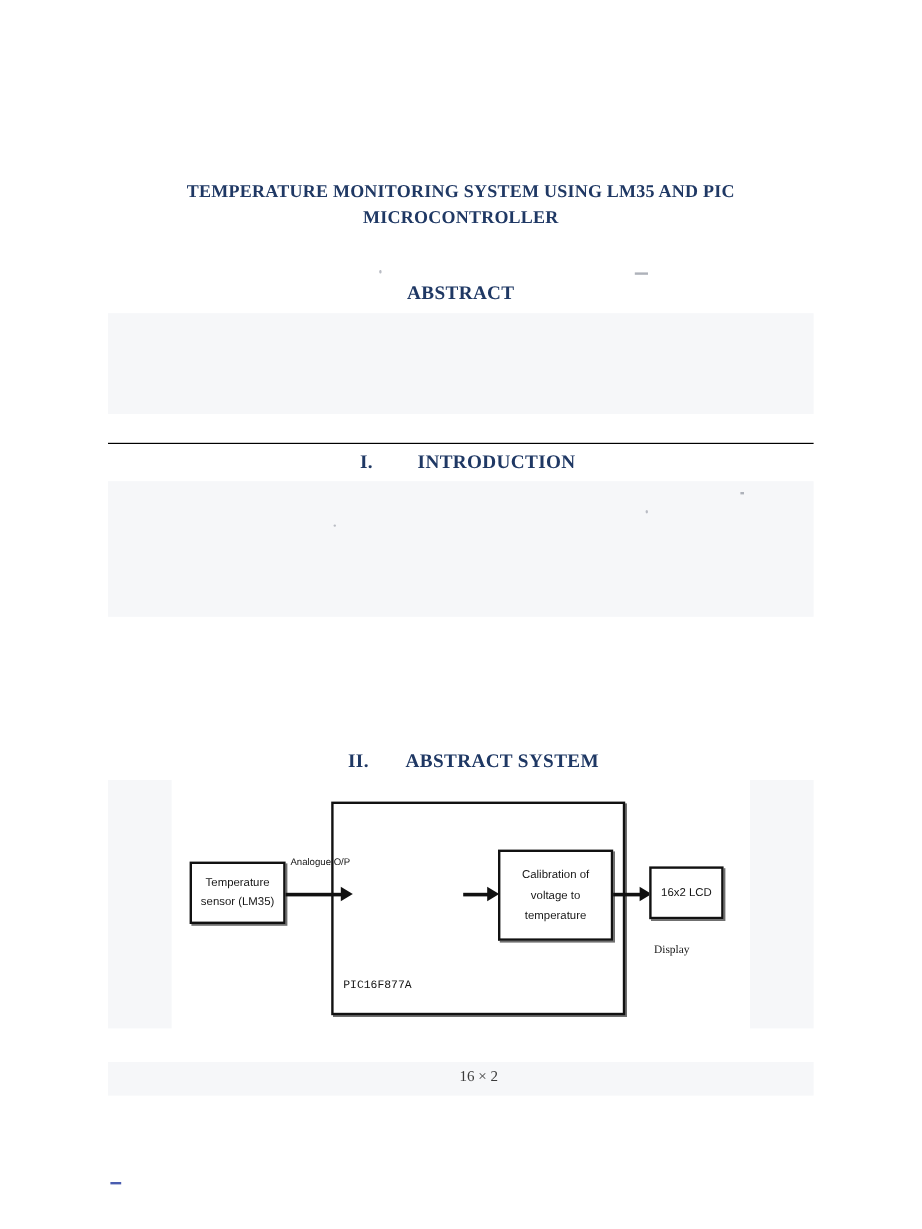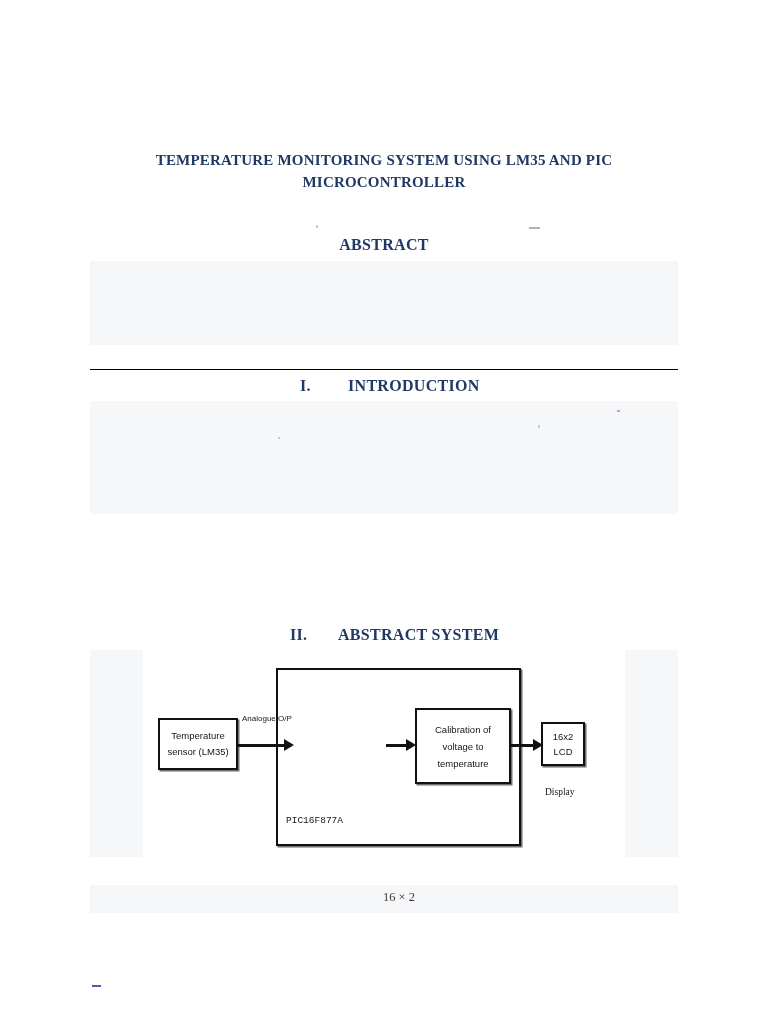--- a/index.html
+++ b/index.html
@@ -201,21 +201,21 @@
   #calib-box {
     left: 325px;
     top: 58px;
     width: 96px;
     height: 76px;
     line-height: 17px;
   }
   #lcd-box {
     left: 451px;
     top: 72px;
-    width: 44px;
+    width: 62px;
     height: 44px;
   }
 
   #display-label {
     position: absolute;
     left: 455px;
     top: 137px;
     font-family: Liberation Serif, serif;
     font-size: 9.5px;
     color: #151515;

